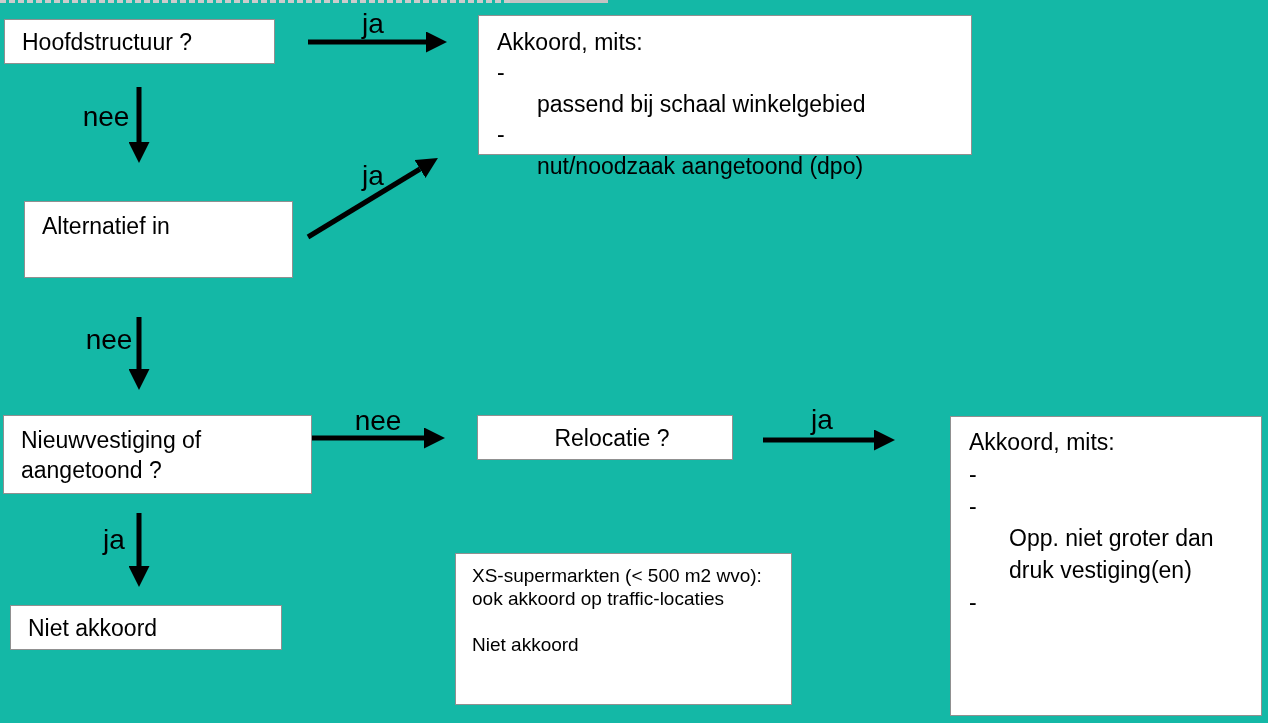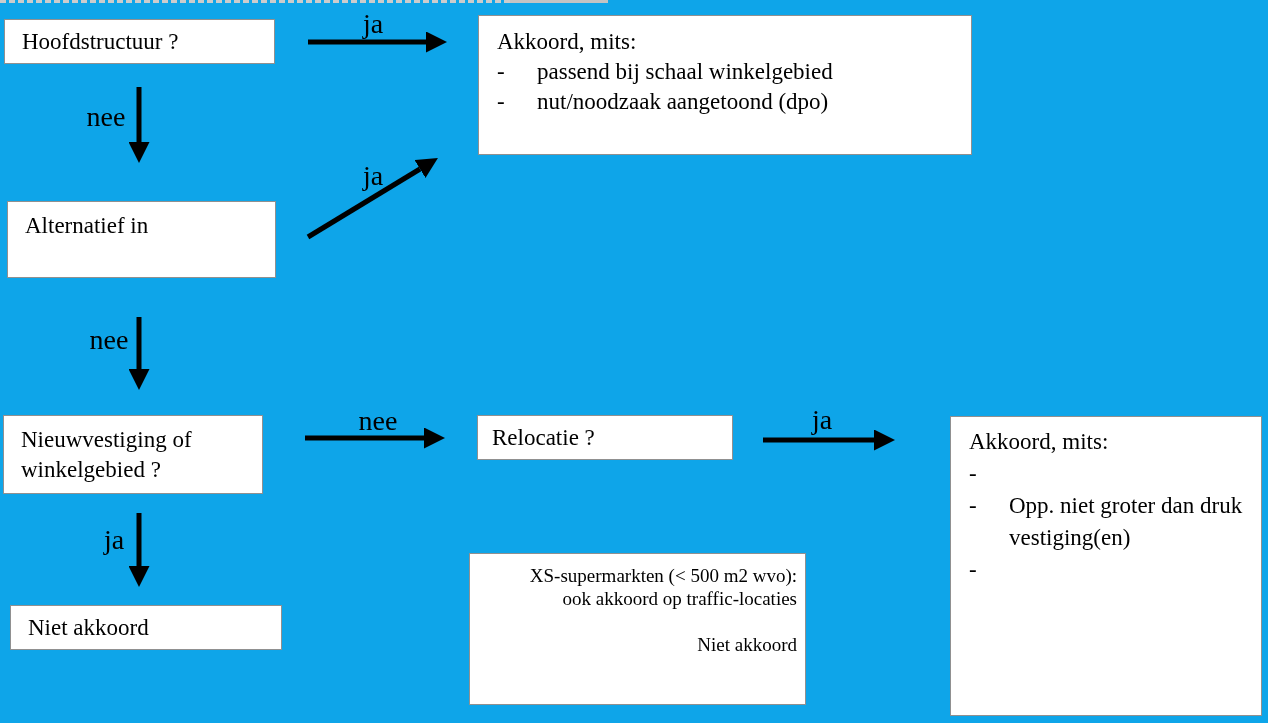--- a/index.html
+++ b/index.html
@@ -1,21 +1,21 @@
 <!DOCTYPE html>
 <html><head>
 <meta charset="utf-8">
 <style>
   html,body { margin:0; padding:0; background:#ffffff; }
   .canvas {
     position: relative;
     width: 1268px;
     height: 723px;
-    background: #0ea5e9;
-    font-family: Liberation Serif, serif;
+    background: #14b8a6;
+    font-family: Liberation Sans, sans-serif;
     color: #000000;
     overflow: hidden;
   }
   
   .top-rule-dashed {
     position: absolute; left: 0; top: 0; width: 510px; height: 0;
     border-top: 3px dashed #cccccc;
   }
   .top-rule-solid {
     position: absolute; left: 510px; top: 0; width: 98px; height: 3px;
@@ -28,36 +28,36 @@
     border: 1px solid #909090;
     box-sizing: border-box;
     font-size: 23px;
     line-height: 30px;
     color: #000000;
   }
   .box.single { display: flex; align-items: center; padding-left: 17px; }
   .box.multi  { padding: 9px 12px 0 17px; }
 
   .box.q1   { left: 4px;   top: 19px;  width: 271px; height: 45px; }
-  .box.q2   { left: 7px;   top: 201px; width: 269px; height: 77px; }
-  .box.q3   { left: 3px;   top: 415px; width: 260px; height: 79px; }
+  .box.q2   { left: 24px;   top: 201px; width: 269px; height: 77px; }
+  .box.q3   { left: 3px;   top: 415px; width: 309px; height: 79px; }
   .box.nok  { left: 10px;  top: 605px; width: 272px; height: 45px; }
-  .box.rel  { left: 477px; top: 415px; width: 256px; height: 45px; padding-left: 14px; }
+  .box.rel  { left: 477px; top: 415px; width: 256px; height: 45px; padding-left: 14px; justify-content: center; }
 
   .box.agree-top   { left: 478px; top: 15px;  width: 494px; height: 140px; padding: 11px 10px 0 18px; }
   .box.agree-right { left: 950px; top: 416px; width: 312px; height: 300px; padding: 9px 8px 0 18px; line-height: 32px; }
 
   .bullet-row { display: flex; align-items: flex-start; }
   .bullet-row .dash { width: 40px; flex: 0 0 40px; }
-  .bullet-row .bullet-text { flex: 1; }
+  .bullet-row .bullet-text { flex: 1; margin-top: 32px; }
 
   .box.note {
-    left: 469px; top: 553px; width: 337px; height: 152px;
+    left: 455px; top: 553px; width: 337px; height: 152px;
     padding: 10px 8px 0 16px;
-    font-size: 19px; line-height: 23px; text-align: right;
+    font-size: 19px; line-height: 23px;
   }
   .note-line { min-height: 23px; }
 
   
   .edge-label {
     position: absolute;
     font-size: 28px;
     line-height: 26px;
     text-align: center;
     color: #000000;
@@ -98,21 +98,21 @@
   <div class="box q1 single">
     <span>Hoofdstructuur ?</span>
   </div>
 
   <div class="box q2 multi">
     <div>Alternatief in</div>
   </div>
 
   <div class="box q3 multi">
     <div>Nieuwvestiging of</div>
-    <div>winkelgebied ?</div>
+    <div>aangetoond ?</div>
   </div>
 
   <div class="box nok single">
     <span>Niet akkoord</span>
   </div>
 
   <div class="box rel single">
     <span>Relocatie ?</span>
   </div>
 

